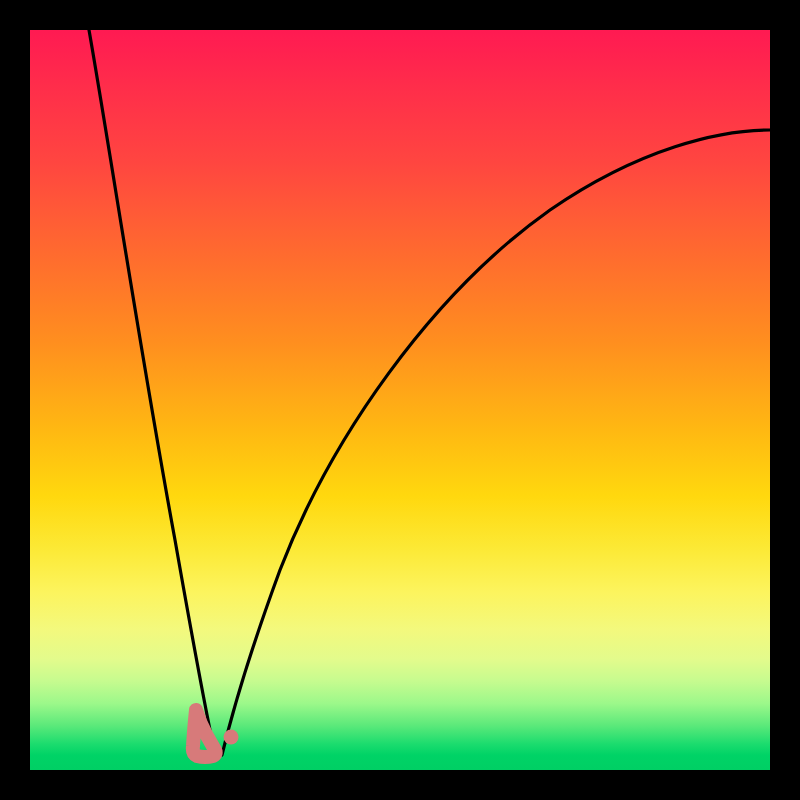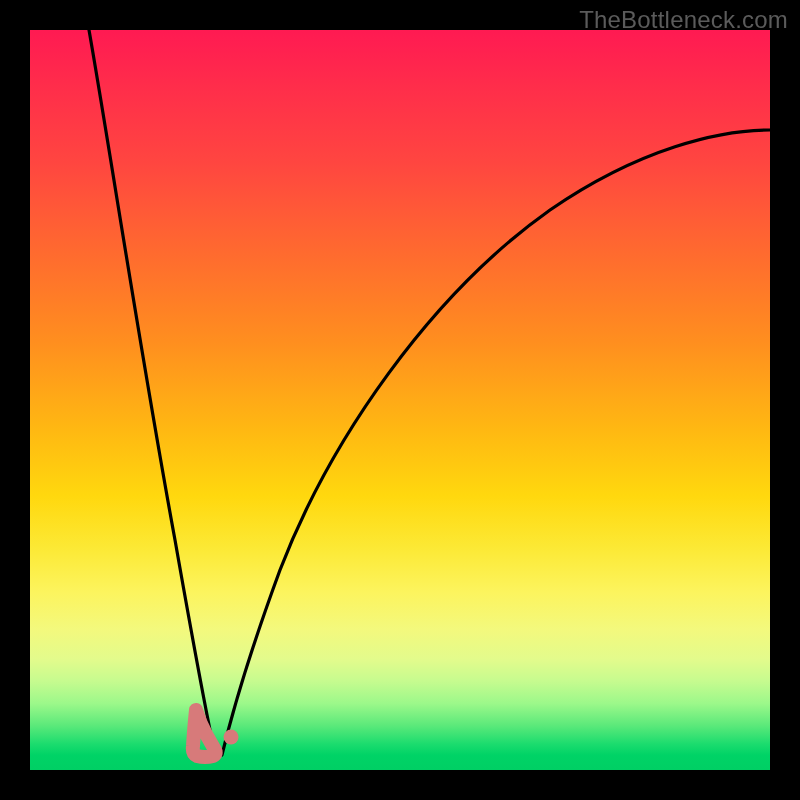--- a/index.html
+++ b/index.html
@@ -61,21 +61,20 @@
   svg.curves {
     position: absolute;
     inset: 0;
   }
 </style>
 </head>
 <body>
 
 <div class="frame">
 
-  <div class="watermark">TheBottleneck.com</div>
 
   <div class="plot">
     <div class="gradient"></div>
 
     <svg class="curves" viewBox="0 0 740 740" preserveAspectRatio="none">
       <path d="M 59 0
                C 80 120, 110 320, 145 510
                C 160 595, 172 660, 180 700
                Q 183 718, 184 725" fill="none" stroke="#000" stroke-width="3.2" stroke-linecap="round"></path>
       <path d="M 192 725

